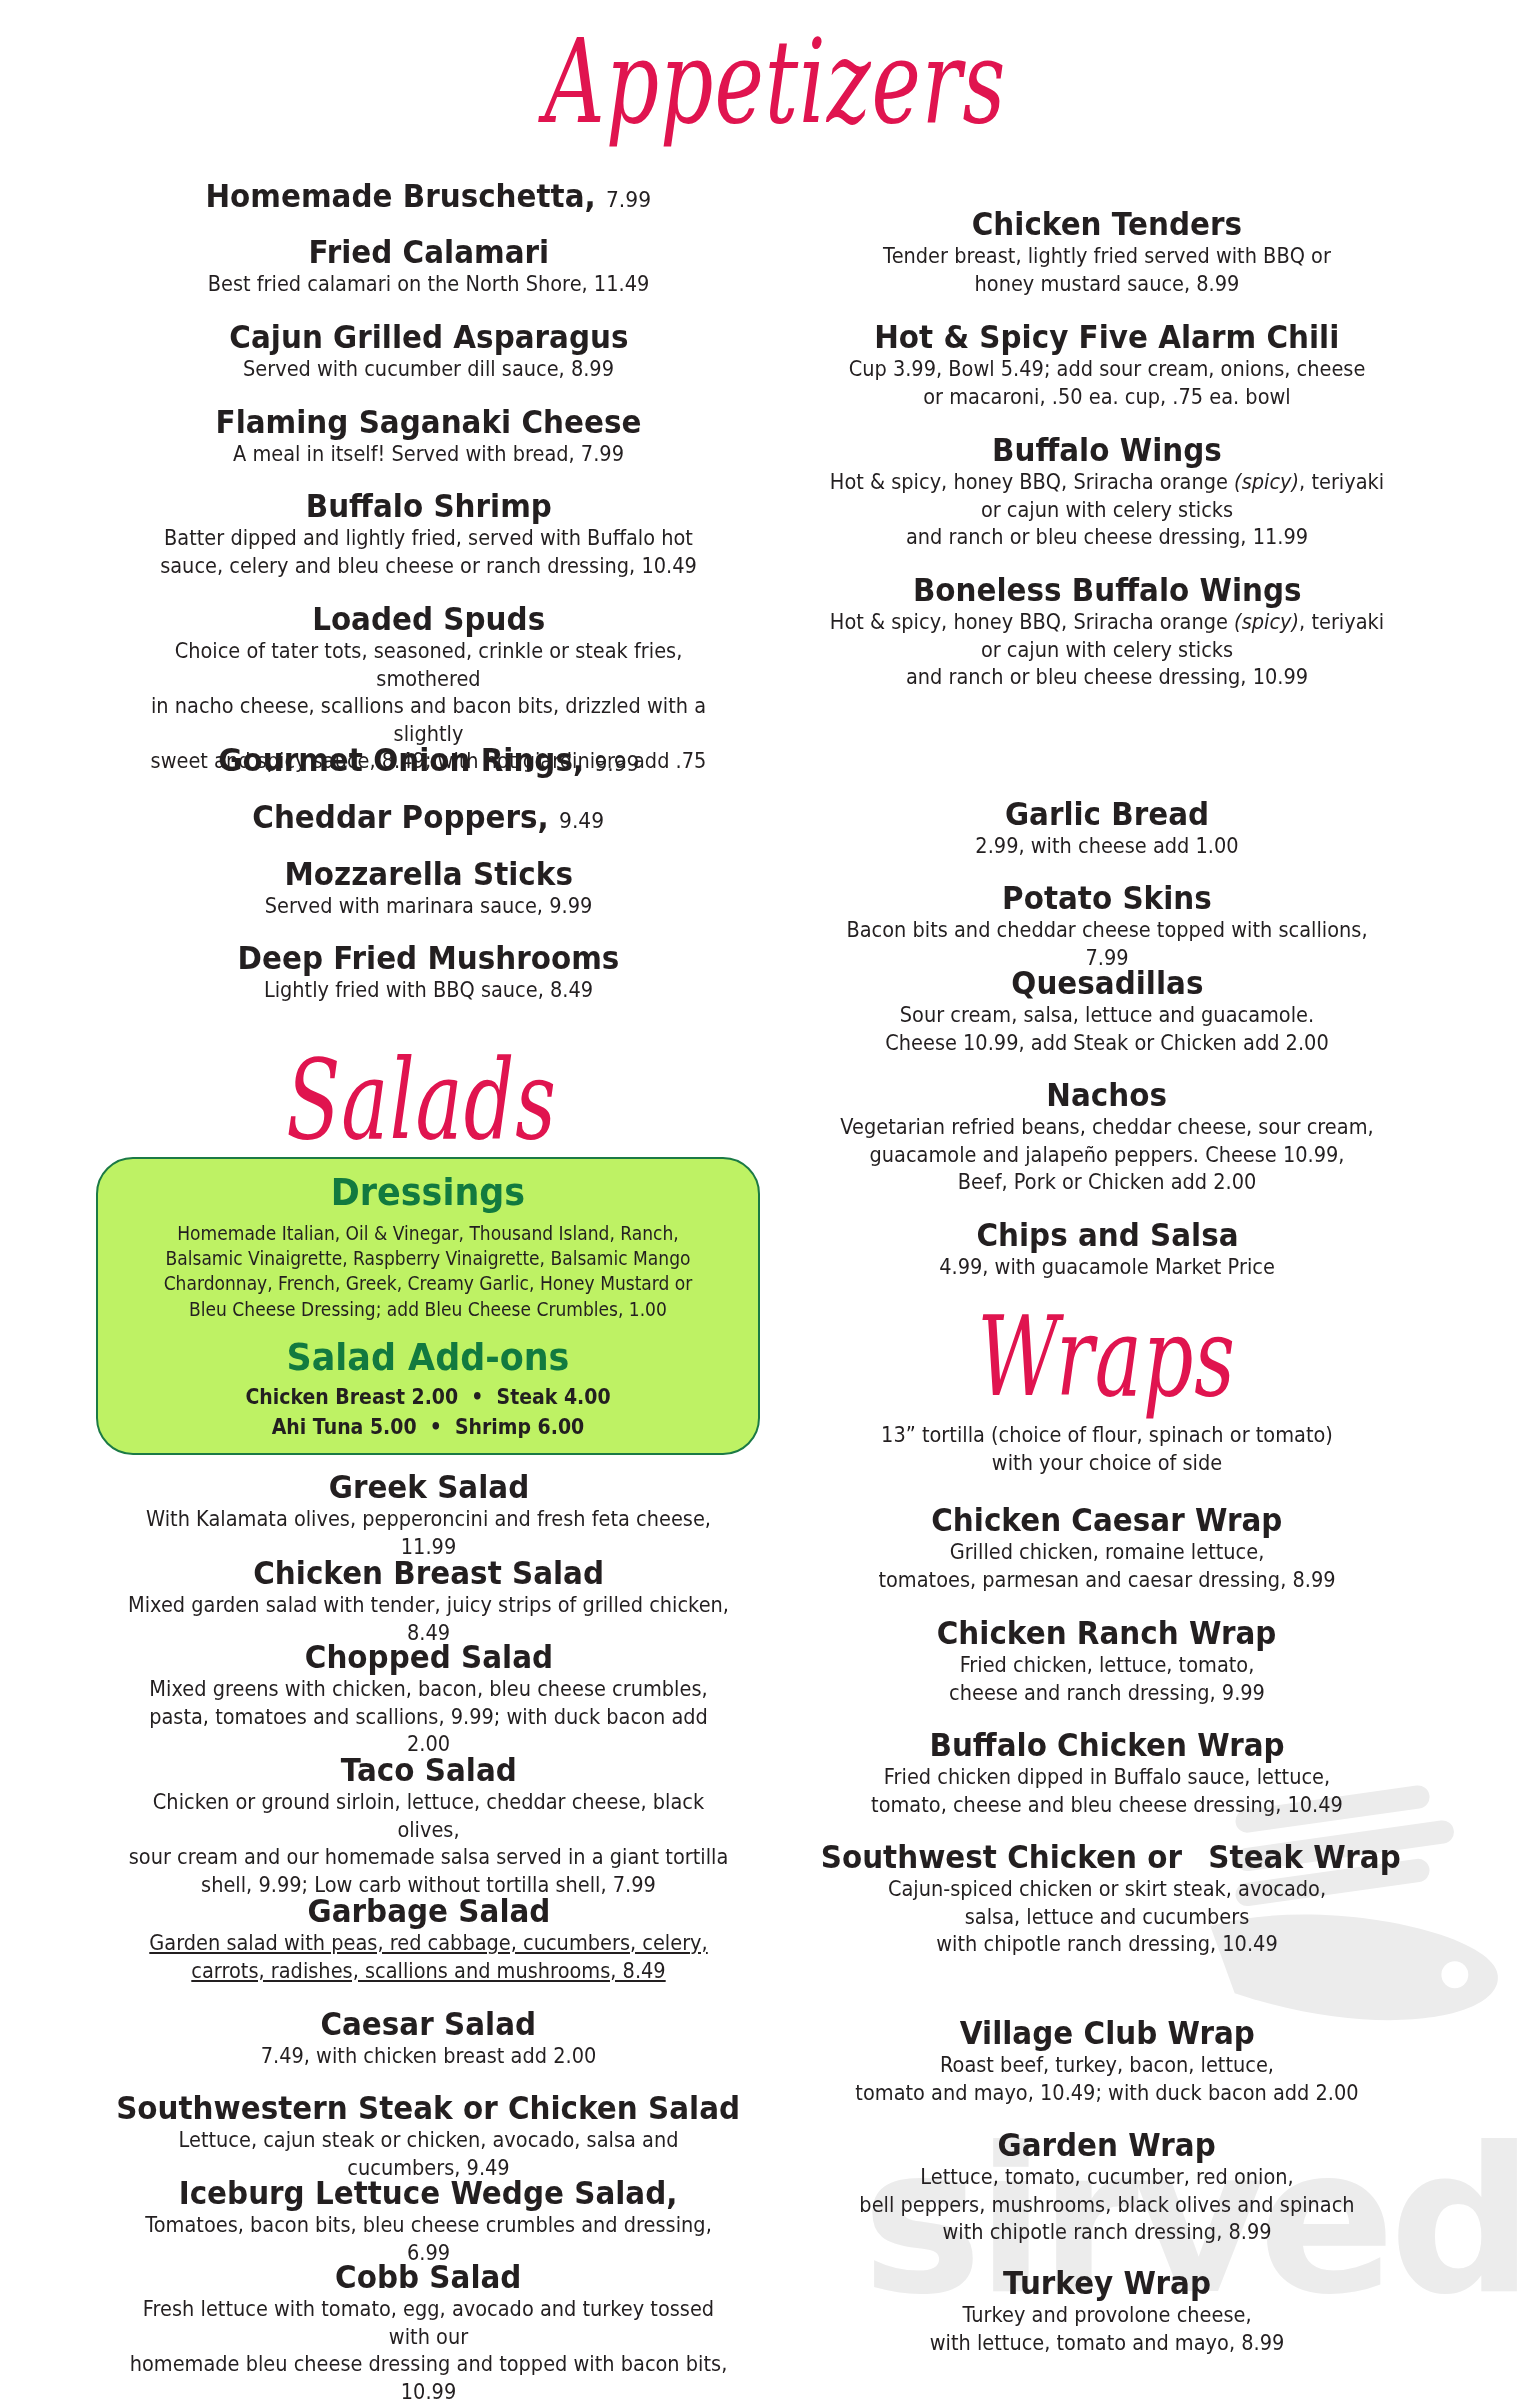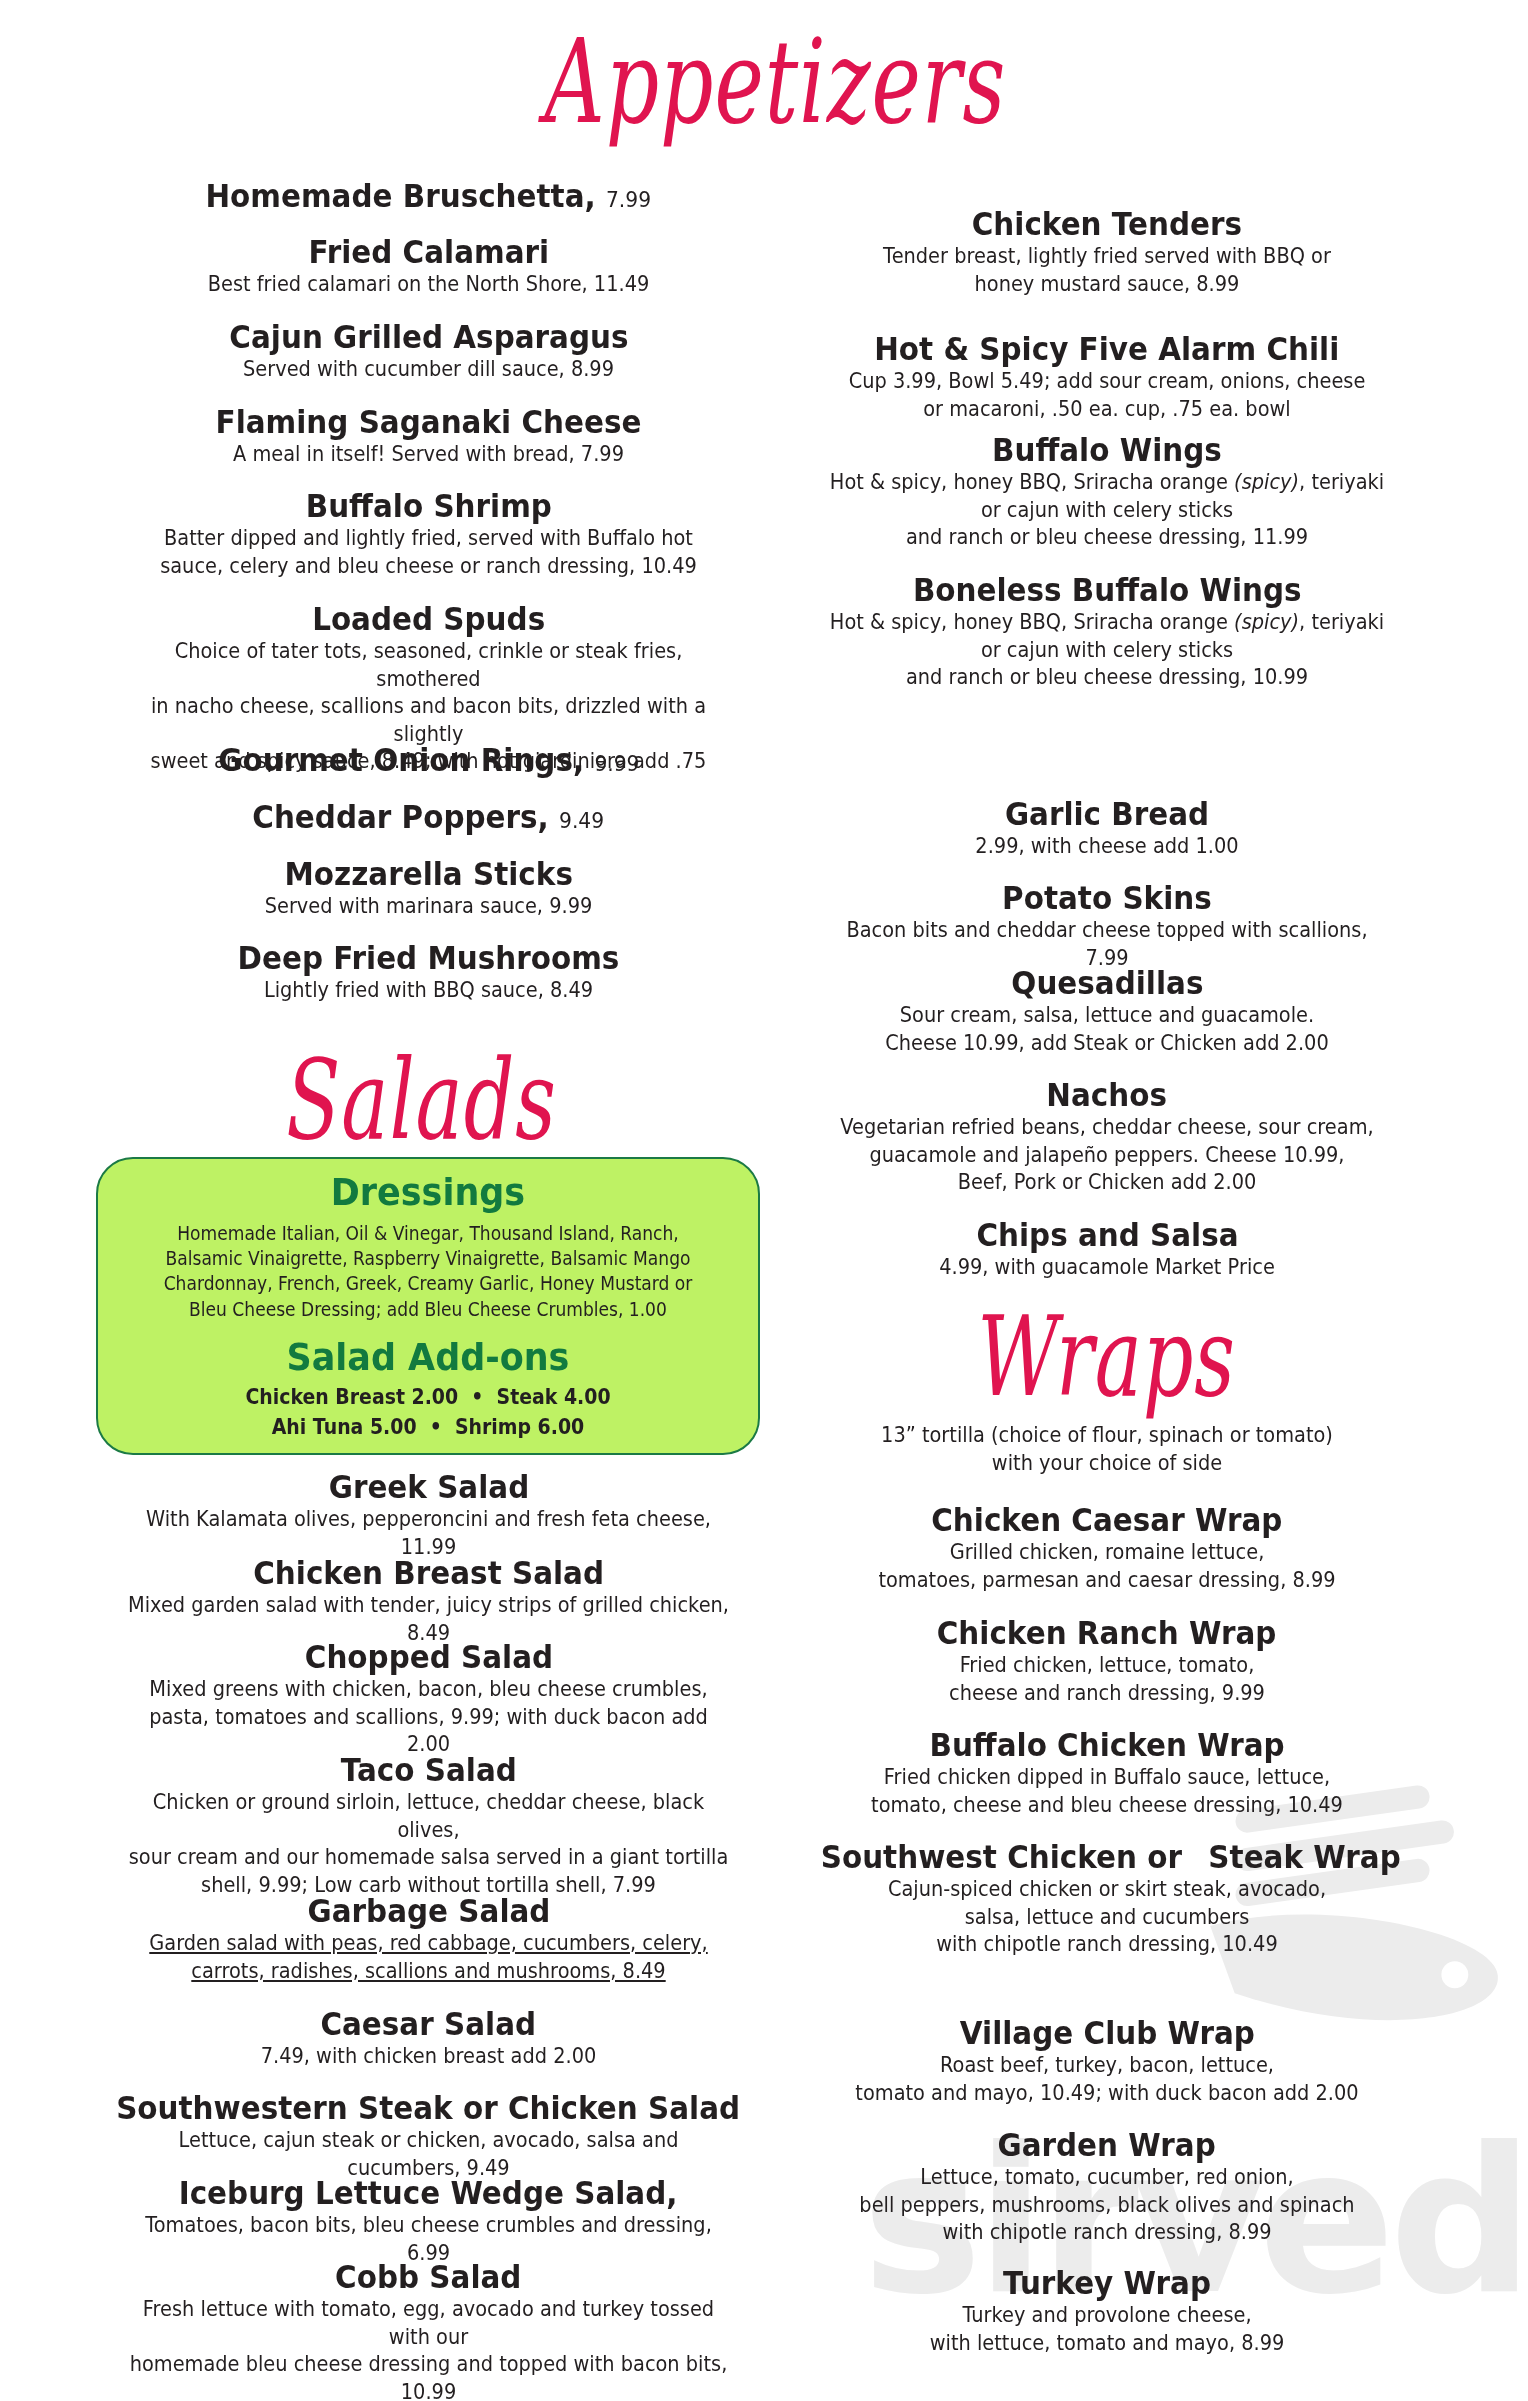--- a/index.html
+++ b/index.html
@@ -153,21 +153,21 @@
       <div class="item-desc">homemade bleu cheese dressing and topped with bacon bits, 10.99</div>
     </div>
   </div>
 
   <div class="col" style="left:783px; width:648px; top:0; height:1284px;margin-top:28px;">
     <div class="item" style="top:179px;">
       <div class="item-name">Chicken Tenders</div>
       <div class="item-desc">Tender breast, lightly fried served with BBQ or</div>
       <div class="item-desc">honey mustard sauce, 8.99</div>
     </div>
-    <div class="item" style="top:304px;text-align:center;">
+    <div class="item" style="top:292px;text-align:center;">
       <div class="item-name">Hot &amp; Spicy Five Alarm Chili</div>
       <div class="item-desc">Cup 3.99, Bowl 5.49; add sour cream, onions, cheese</div>
       <div class="item-desc">or macaroni, .50 ea. cup, .75 ea. bowl</div>
     </div>
     <div class="item" style="top:405px;">
       <div class="item-name">Buffalo Wings</div>
       <div class="item-desc"><span>Hot &amp; spicy, honey BBQ, Sriracha orange </span><span class="spicy">(spicy)</span><span>, teriyaki</span></div>
       <div class="item-desc">or cajun with celery sticks</div>
       <div class="item-desc">and ranch or bleu cheese dressing, 11.99</div>
     </div>

